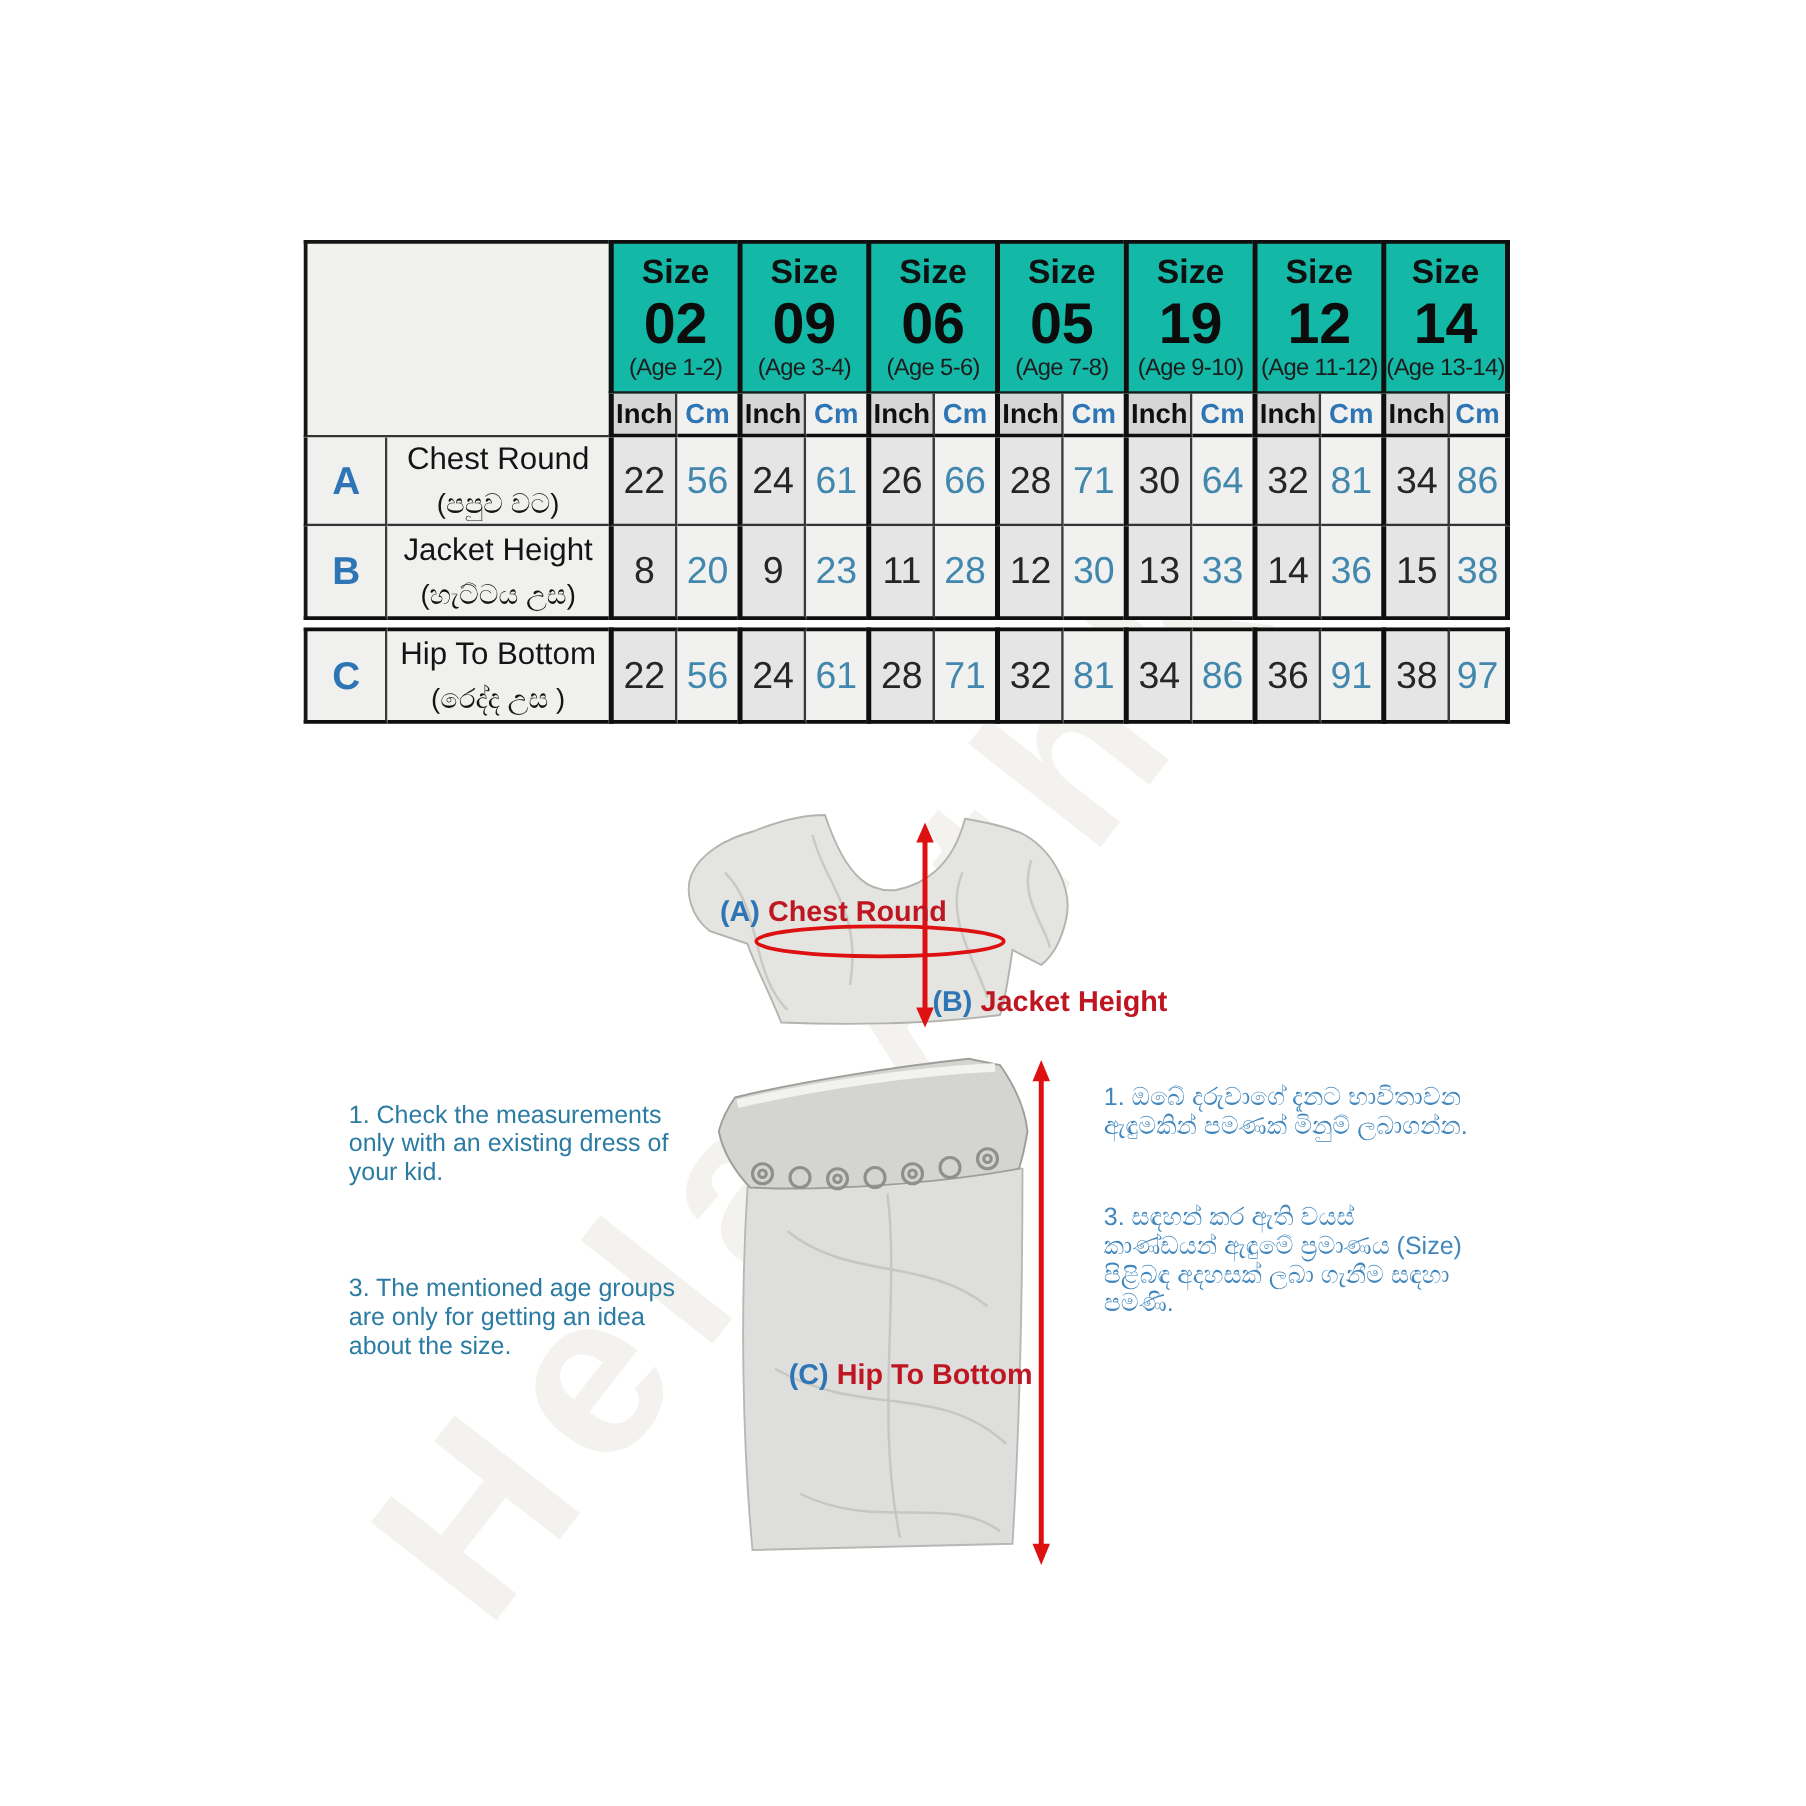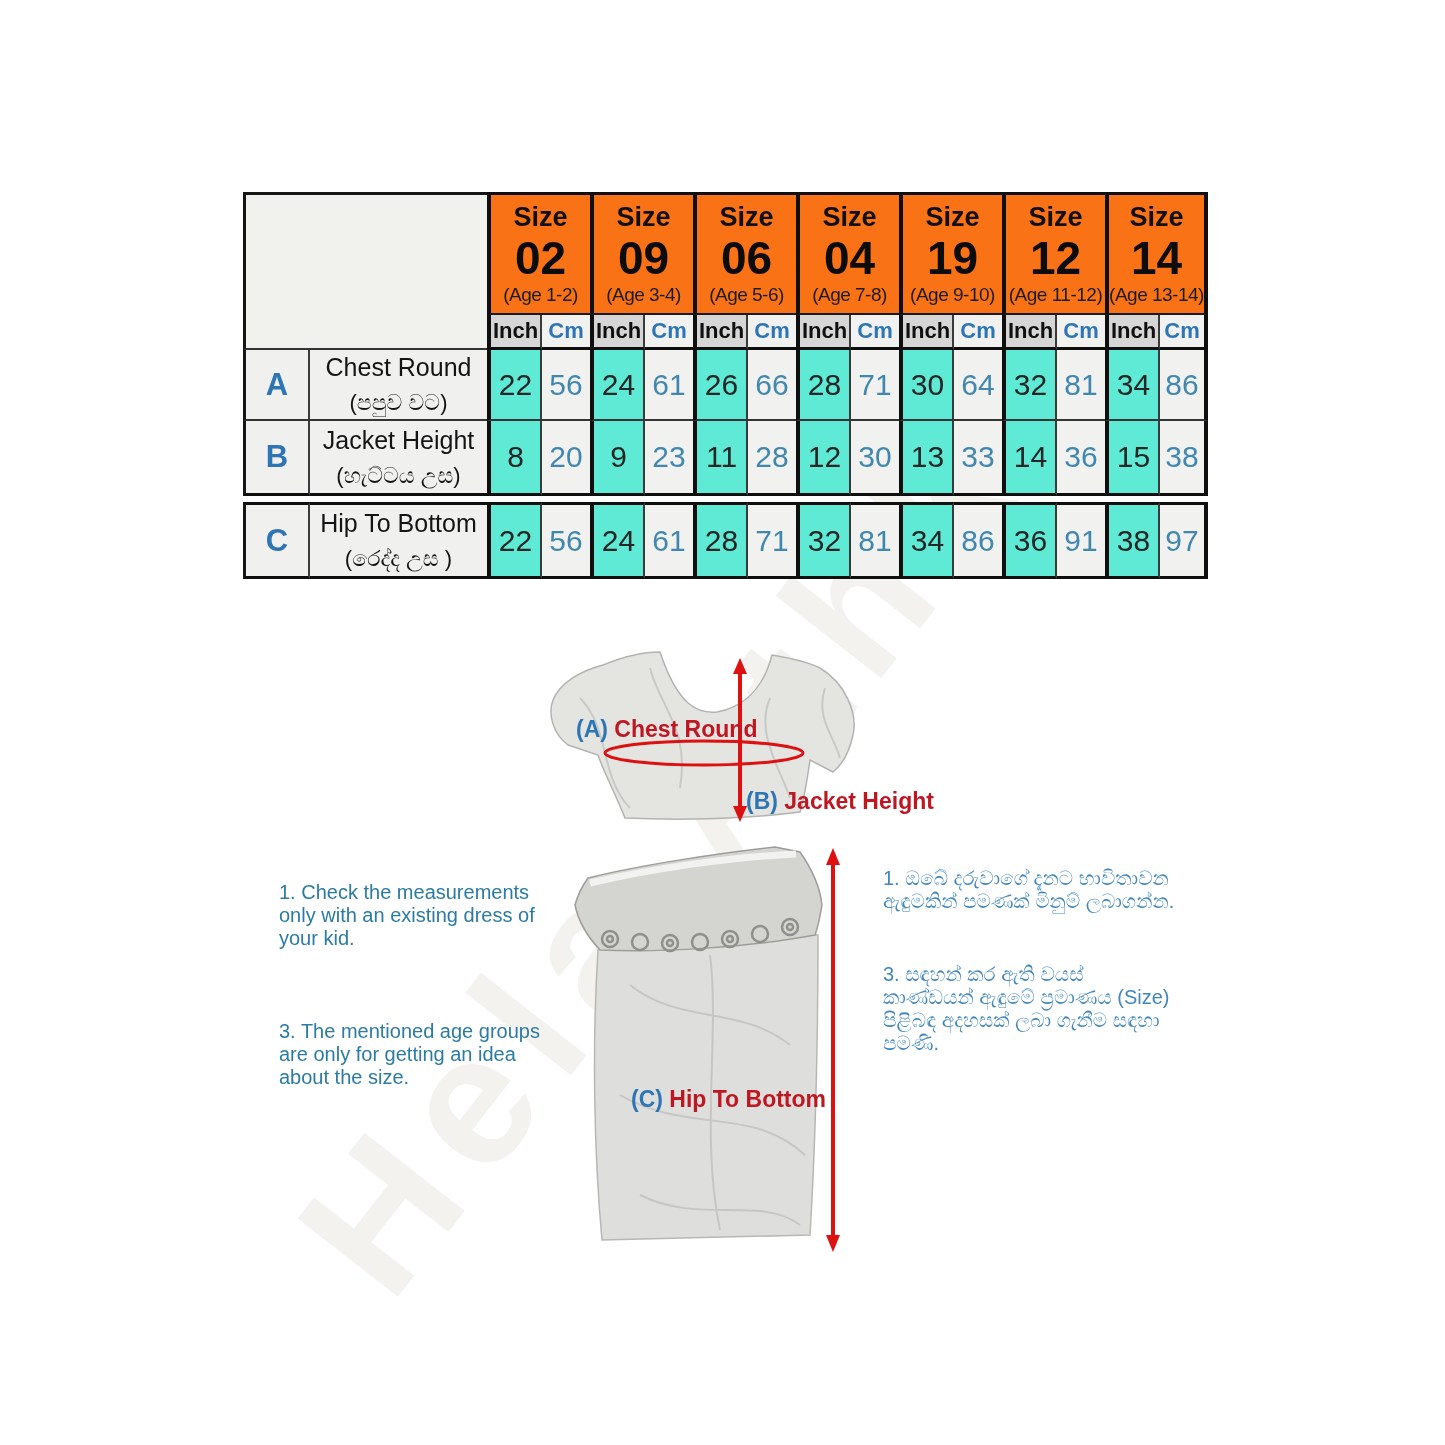--- a/index.html
+++ b/index.html
@@ -11,34 +11,34 @@
     line-height:190px;text-align:center;font-size:185px;font-weight:bold;letter-spacing:22px;
     color:rgba(185,175,155,0.16);transform:rotate(-52deg);white-space:nowrap;pointer-events:none;}
 
   
   .tbl{position:absolute;left:243px;top:192px;display:grid;
        grid-template-columns:67px 177px repeat(7,55px 48px);
        grid-template-rows:123px 35px 71px 75px 6px 77px;}
   .cell{box-sizing:border-box;display:flex;align-items:center;justify-content:center;text-align:center;}
   .corner{grid-row:1/3;grid-column:1/3;background:#f1f1ee;
           border-top:3px solid #161616;border-left:3px solid #161616;border-bottom:2px solid #343434;}
-  .szh{flex-direction:column;background:#f97316;
+  .szh{flex-direction:column;background:#14b8a6;
        border-top:3px solid #0f0f0f;border-left:4px solid #0f0f0f;border-bottom:2px solid #1a1a1a;}
   .sz-l{font-size:27px;font-weight:bold;color:#101010;}
   .sz-n{font-size:46px;font-weight:bold;color:#0c0c0c;line-height:1.12;}
   .sz-a{font-size:19px;color:#1c1c1c;white-space:nowrap;letter-spacing:-0.5px;}
   .u-in{background:#d6d6d6;border-left:4px solid #0f0f0f;border-right:2px solid #3a3a3a;
         border-bottom:3px solid #0f0f0f;font-weight:bold;font-size:22px;color:#101010;}
   .u-cm{background:#f1f1ef;border-bottom:3px solid #0f0f0f;font-weight:bold;font-size:22px;color:#2e75b6;}
   .lk{background:#f0f0ee;border-left:3px solid #161616;border-right:2px solid #3a3a3a;
       color:#2e75b6;font-weight:bold;font-size:31px;}
   .ln{background:#f0f0ee;flex-direction:column;gap:8px;}
   .ln .en{font-size:25px;color:#141414;}
   .ln .si{font-size:22px;color:#141414;}
-  .vi{background:#5eead4;border-left:4px solid #0f0f0f;border-right:2px solid #3a3a3a;
+  .vi{background:#e5e5e5;border-left:4px solid #0f0f0f;border-right:2px solid #3a3a3a;
       font-size:30px;color:#262626;}
   .vc{background:#f1f1ef;font-size:30px;color:#4288ae;}
   .rA{border-bottom:2px solid #343434;}
   .rB{border-bottom:3px solid #0f0f0f;}
   .rC{border-top:3px solid #0f0f0f;border-bottom:3px solid #0f0f0f;}
   .lastc{border-right:4px solid #0f0f0f;}
 
   
   .dlabel{position:absolute;font-weight:bold;font-size:23px;white-space:nowrap;}
   .dlabel .pre{color:#2e75b6;}
@@ -79,21 +79,21 @@
       <div class="sz-n">09</div>
       <div class="sz-a">(Age 3-4)</div>
     </div>
     <div class="cell szh" style="grid-row:1;grid-column:7/9">
       <div class="sz-l">Size</div>
       <div class="sz-n">06</div>
       <div class="sz-a">(Age 5-6)</div>
     </div>
     <div class="cell szh" style="grid-row:1;grid-column:9/11">
       <div class="sz-l">Size</div>
-      <div class="sz-n">04</div>
+      <div class="sz-n">05</div>
       <div class="sz-a">(Age 7-8)</div>
     </div>
     <div class="cell szh" style="grid-row:1;grid-column:11/13">
       <div class="sz-l">Size</div>
       <div class="sz-n">19</div>
       <div class="sz-a">(Age 9-10)</div>
     </div>
     <div class="cell szh" style="grid-row:1;grid-column:13/15">
       <div class="sz-l">Size</div>
       <div class="sz-n">12</div>

